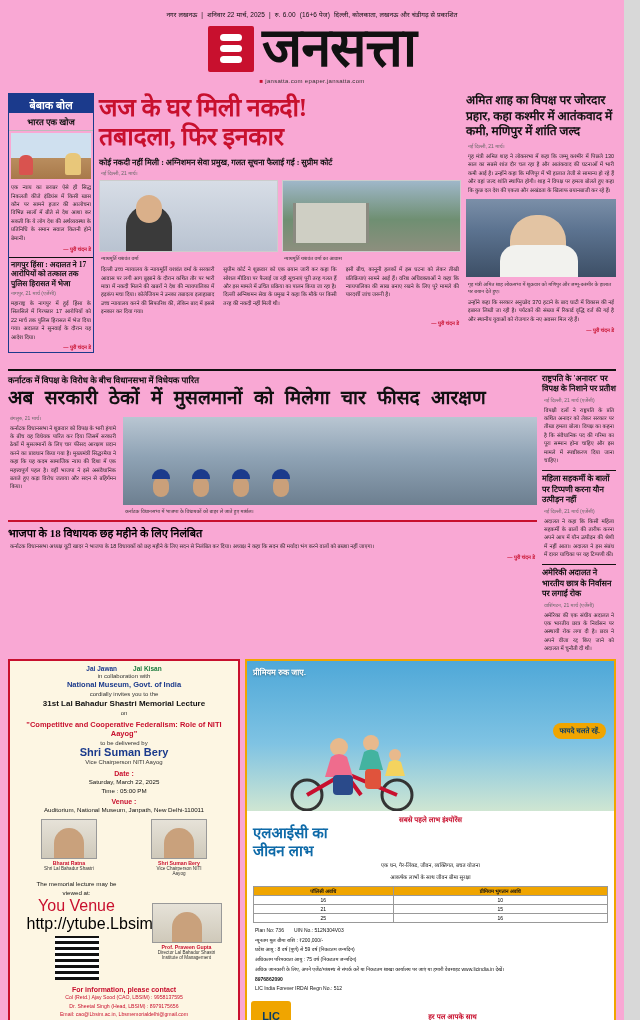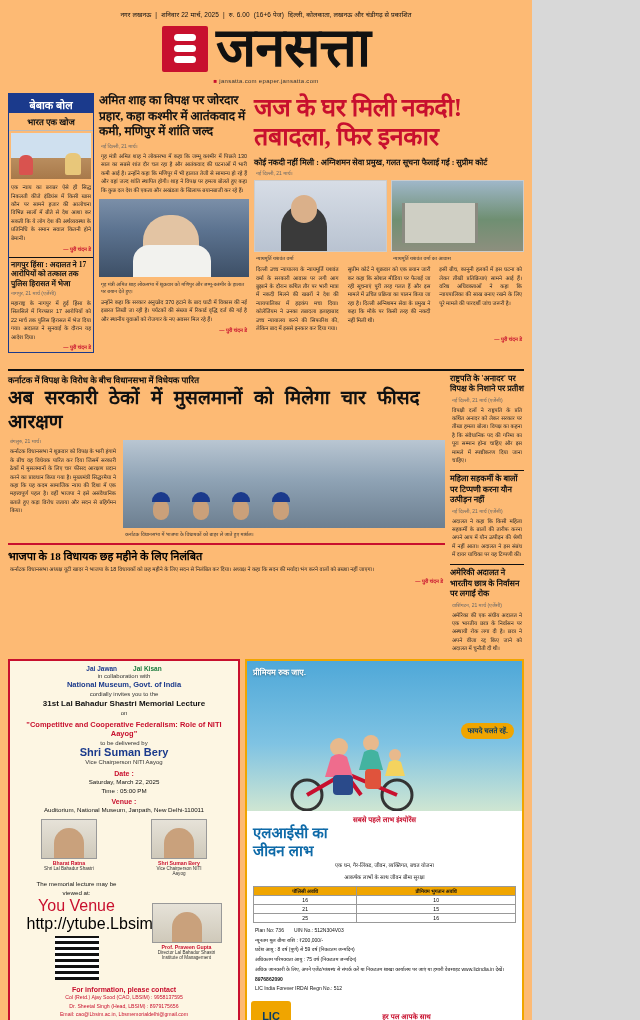--- a/index.html
+++ b/index.html
@@ -3,22 +3,22 @@
 <meta charset="utf-8">
 <style>
   * { box-sizing: border-box; margin: 0; padding: 0; }
   body {
     width: 640px; height: 1020px;
     background: #d8d8d8;
     font-family: "Liberation Sans", sans-serif;
     overflow: hidden;
   }
   .page {
-    width: 532px; height: 1020px;
-    background: #fdba74;
+    width: 624px; height: 1020px;
+    background: #f9a8d4;
     position: relative;
     display: flex;
     flex-direction: column;
   }
   
   .masthead-top {
     display: flex; justify-content: center; align-items: center;
     font-size: 6.5px; color: #111; padding: 10px 0 2px 0;
     gap: 4px; letter-spacing: .1px;
   }
@@ -286,37 +286,20 @@
         <div class="sidebox">
           <h4>नागपुर हिंसा : अदालत ने 17 आरोपियों को तत्काल तक पुलिस हिरासत में भेजा</h4>
           <div class="datestamp">नागपुर, 21 मार्च (एजेंसी)</div>
           <div class="tiny">
             <p>महाराष्ट्र के नागपुर में हुई हिंसा के सिलसिले में गिरफ्तार 17 आरोपियों को 22 मार्च तक पुलिस हिरासत में भेज दिया गया। अदालत ने सुनवाई के दौरान यह आदेश दिया।</p>
           </div>
           <div class="byline">— पुरी चंदन डे</div>
         </div>
       </div>
 
-      <div class="col c2">
-        <div class="hl hl-main">अमित शाह का विपक्ष पर जोरदार प्रहार, कहा कश्मीर में आतंकवाद में कमी, मणिपुर में शांति जल्द</div>
-        <div class="datestamp">नई दिल्ली, 21 मार्च।</div>
-        <div class="tiny">
-          <p>गृह मंत्री अमित शाह ने लोकसभा में कहा कि जम्मू कश्मीर में पिछले 130 साल का सबसे शांत दौर चल रहा है और आतंकवाद की घटनाओं में भारी कमी आई है। उन्होंने कहा कि मणिपुर में भी हालात तेजी से सामान्य हो रहे हैं और वहां जल्द शांति स्थापित होगी। शाह ने विपक्ष पर हमला बोलते हुए कहा कि कुछ दल देश की एकता और अखंडता के खिलाफ बयानबाजी कर रहे हैं।</p>
-        </div>
-        <div class="photo">
-          <div class="person"></div>
-          <div class="kurta"></div>
-        </div>
-        <div class="cap">गृह मंत्री अमित शाह लोकसभा में शुक्रवार को मणिपुर और जम्मू-कश्मीर के हालात पर बयान देते हुए।</div>
-        <div class="tiny">
-          <p>उन्होंने कहा कि सरकार अनुच्छेद 370 हटाने के बाद घाटी में विकास की नई इबारत लिखी जा रही है। पर्यटकों की संख्या में रिकार्ड वृद्धि दर्ज की गई है और स्थानीय युवाओं को रोजगार के नए अवसर मिल रहे हैं।</p>
-        </div>
-        <div class="byline">— पुरी चंदन डे</div>
-      </div>
-
       <div class="col c3">
         <div class="mainhl">जज के घर मिली नकदी!</div>
         <div class="mainhl">तबादला, फिर इनकार</div>
         <div class="subhl">कोई नकदी नहीं मिली : अग्निशमन सेवा प्रमुख, गलत सूचना फैलाई गई : सुप्रीम कोर्ट</div>
         <div class="datestamp">नई दिल्ली, 21 मार्च।</div>
         <div class="judge-imgs">
           <div class="ji ji-a"></div>
           <div class="ji ji-b"></div>
         </div>
         <div style="display:flex; gap:4px;">
@@ -326,20 +309,37 @@
         <div style="display:flex; gap:5px;">
           <div class="tiny" style="flex:1">
             <p>दिल्ली उच्च न्यायालय के न्यायमूर्ति यशवंत वर्मा के सरकारी आवास पर लगी आग बुझाने के दौरान कथित तौर पर भारी मात्रा में नकदी मिलने की खबरों ने देश की न्यायपालिका में हड़कंप मचा दिया। कोलेजियम ने उनका तबादला इलाहाबाद उच्च न्यायालय करने की सिफारिश की, लेकिन बाद में इससे इनकार कर दिया गया।</p>
           </div>
           <div class="tiny" style="flex:1">
             <p>सुप्रीम कोर्ट ने शुक्रवार को एक बयान जारी कर कहा कि सोशल मीडिया पर फैलाई जा रही सूचनाएं पूरी तरह गलत हैं और इस मामले में उचित प्रक्रिया का पालन किया जा रहा है। दिल्ली अग्निशमन सेवा के प्रमुख ने कहा कि मौके पर किसी तरह की नकदी नहीं मिली थी।</p>
           </div>
           <div class="tiny" style="flex:1">
             <p>इसी बीच, कानूनी हलकों में इस घटना को लेकर तीखी प्रतिक्रियाएं सामने आई हैं। वरिष्ठ अधिवक्ताओं ने कहा कि न्यायपालिका की साख बनाए रखने के लिए पूरे मामले की पारदर्शी जांच जरूरी है।</p>
           </div>
+        </div>
+        <div class="byline">— पुरी चंदन डे</div>
+      </div>
+
+      <div class="col c2">
+        <div class="hl hl-main">अमित शाह का विपक्ष पर जोरदार प्रहार, कहा कश्मीर में आतंकवाद में कमी, मणिपुर में शांति जल्द</div>
+        <div class="datestamp">नई दिल्ली, 21 मार्च।</div>
+        <div class="tiny">
+          <p>गृह मंत्री अमित शाह ने लोकसभा में कहा कि जम्मू कश्मीर में पिछले 130 साल का सबसे शांत दौर चल रहा है और आतंकवाद की घटनाओं में भारी कमी आई है। उन्होंने कहा कि मणिपुर में भी हालात तेजी से सामान्य हो रहे हैं और वहां जल्द शांति स्थापित होगी। शाह ने विपक्ष पर हमला बोलते हुए कहा कि कुछ दल देश की एकता और अखंडता के खिलाफ बयानबाजी कर रहे हैं।</p>
+        </div>
+        <div class="photo">
+          <div class="person"></div>
+          <div class="kurta"></div>
+        </div>
+        <div class="cap">गृह मंत्री अमित शाह लोकसभा में शुक्रवार को मणिपुर और जम्मू-कश्मीर के हालात पर बयान देते हुए।</div>
+        <div class="tiny">
+          <p>उन्होंने कहा कि सरकार अनुच्छेद 370 हटाने के बाद घाटी में विकास की नई इबारत लिखी जा रही है। पर्यटकों की संख्या में रिकार्ड वृद्धि दर्ज की गई है और स्थानीय युवाओं को रोजगार के नए अवसर मिल रहे हैं।</p>
         </div>
         <div class="byline">— पुरी चंदन डे</div>
       </div>
     </div>
 
     <div class="band band2">
 
       <div class="col" style="flex:1">
         <div class="kicker">कर्नाटक में विपक्ष के विरोध के बीच विधानसभा में विधेयक पारित</div>
         <div class="kar-hl">अब सरकारी ठेकों में मुसलमानों को मिलेगा चार फीसद आरक्षण</div>

